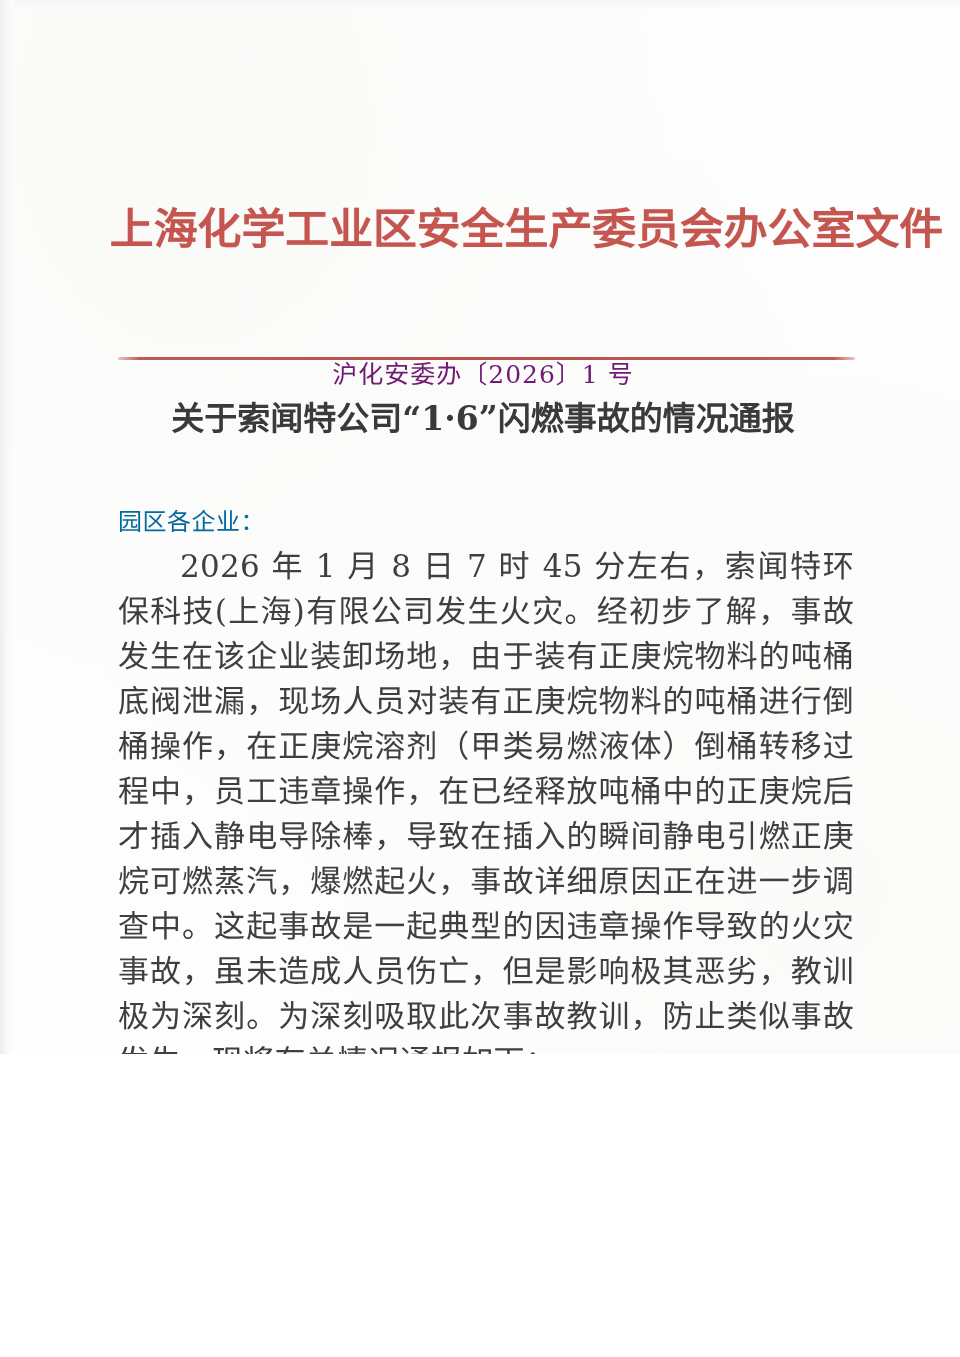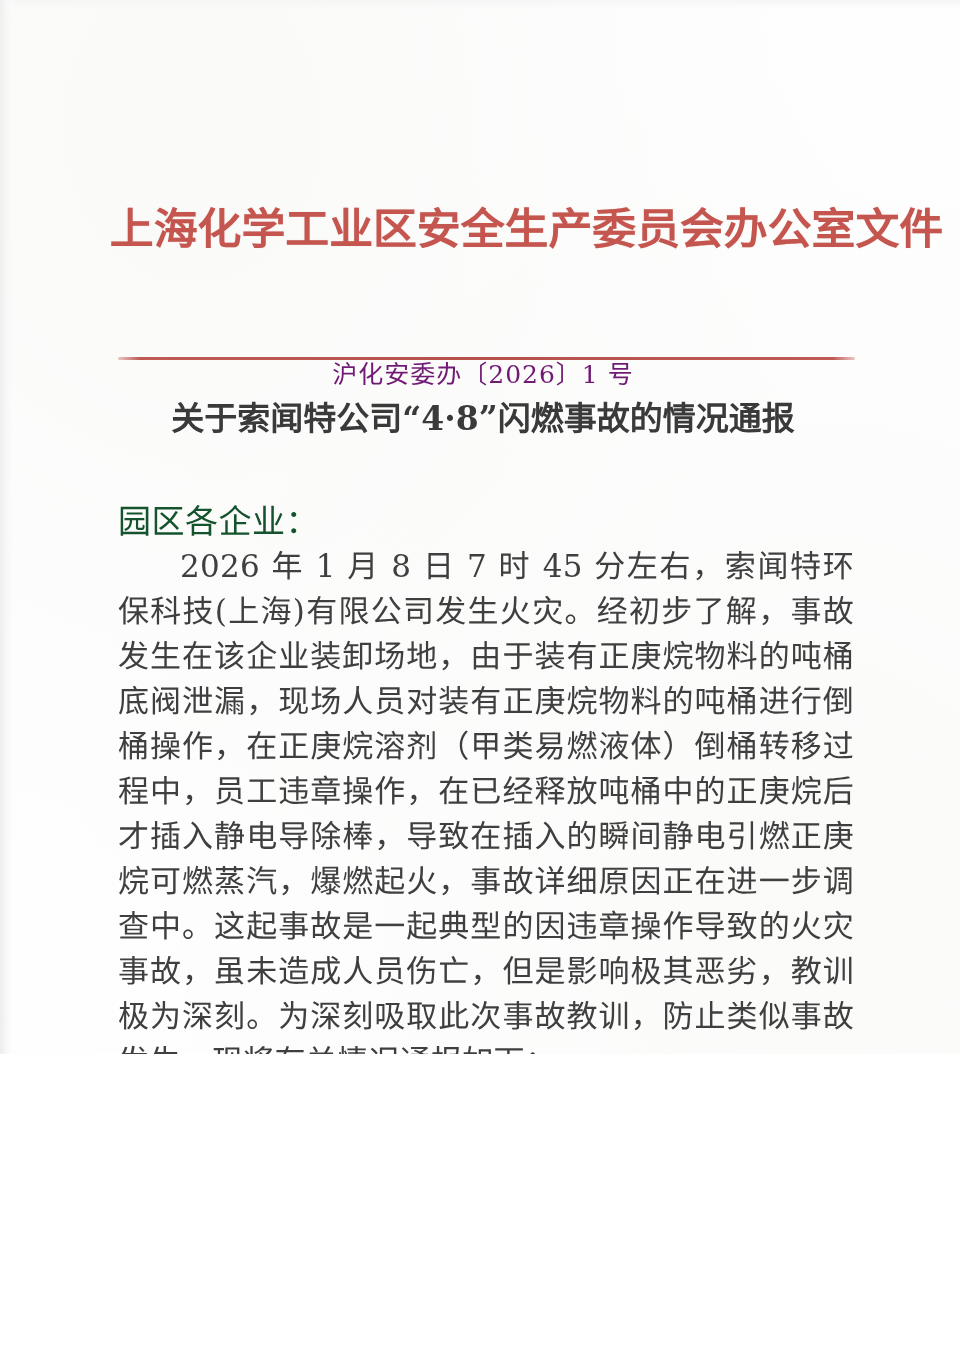--- a/index.html
+++ b/index.html
@@ -109,23 +109,23 @@
 
   
   .body-block {
     position: absolute;
     left: 118px;
     top: 500px;
     width: 736px;
   }
 
   .salutation {
-    font-size: 33px;
+    font-size: 24px;
     line-height: 44px;
-    color: #14532d;
+    color: #0369a1;
     letter-spacing: .5px;
   }
 
   .para {
     font-size: 31px;
     line-height: 45px;
     color: #3f3f3f;
     text-align: justify;
     text-justify: inter-character;
     letter-spacing: .3px;
@@ -170,21 +170,21 @@
   <div class="scan-tint"></div>
 
   <div class="masthead">
     <span class="masthead-title">上海化学工业区安全生产委员会办公室文件</span>
   </div>
 
   <div class="doc-number">沪化安委办〔2026〕1 号</div>
 
   <div class="red-rule"></div>
 
-  <div class="doc-title">关于索闻特公司“4·8”闪燃事故的情况通报</div>
+  <div class="doc-title">关于索闻特公司“1·6”闪燃事故的情况通报</div>
 
   <div class="body-block">
 
     <div class="salutation">园区各企业：</div>
 
     <p class="para indent">2026 年 1 月 8 日 7 时 45 分左右，索闻特环保科技(上海)有限公司发生火灾。经初步了解，事故发生在该企业装卸场地，由于装有正庚烷物料的吨桶底阀泄漏，现场人员对装有正庚烷物料的吨桶进行倒桶操作，在正庚烷溶剂（甲类易燃液体）倒桶转移过程中，员工违章操作，在已经释放吨桶中的正庚烷后才插入静电导除棒，导致在插入的瞬间静电引燃正庚烷可燃蒸汽，爆燃起火，事故详细原因正在进一步调查中。这起事故是一起典型的因违章操作导致的火灾事故，虽未造成人员伤亡，但是影响极其恶劣，教训极为深刻。为深刻吸取此次事故教训，防止类似事故发生，现将有关情况通报如下：</p>
 
     <p class="heading-1">一、现将有关情况通报如下</p>
 
 

